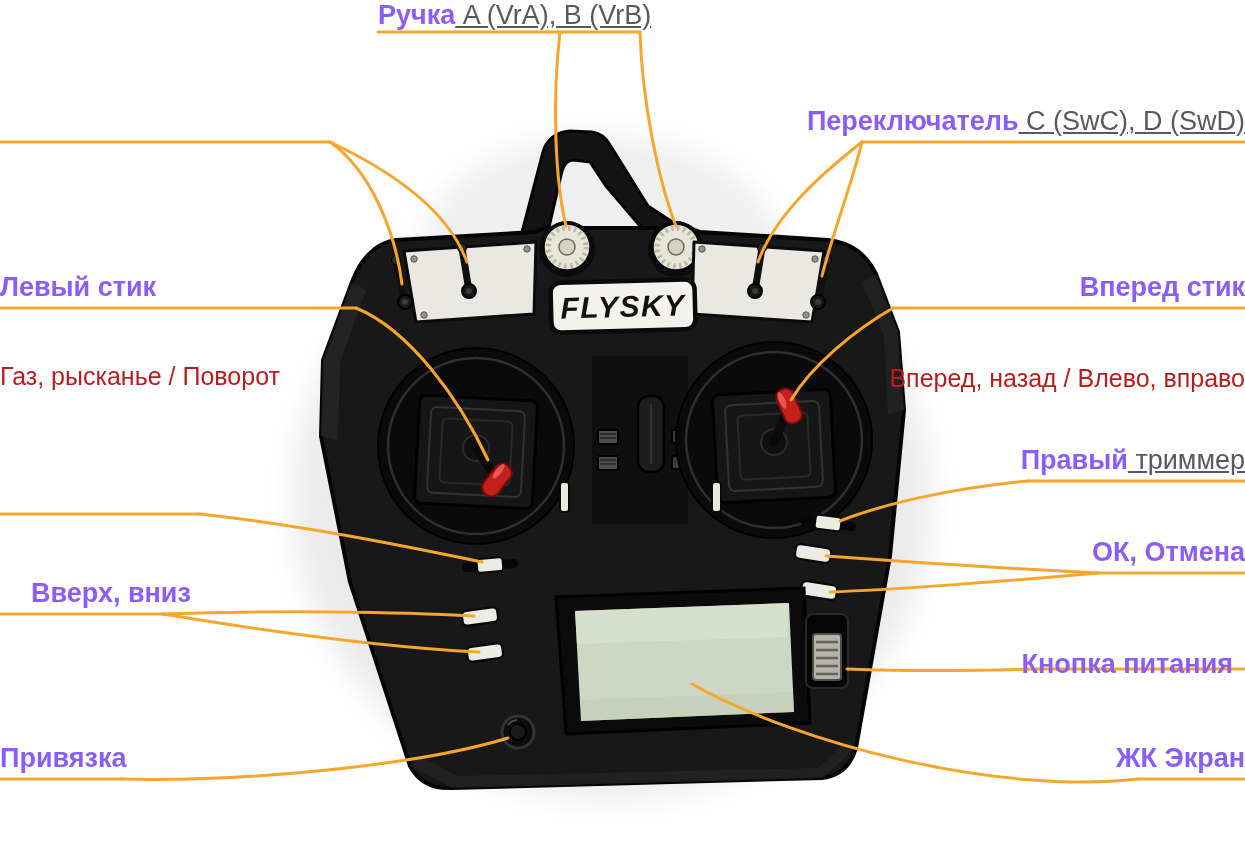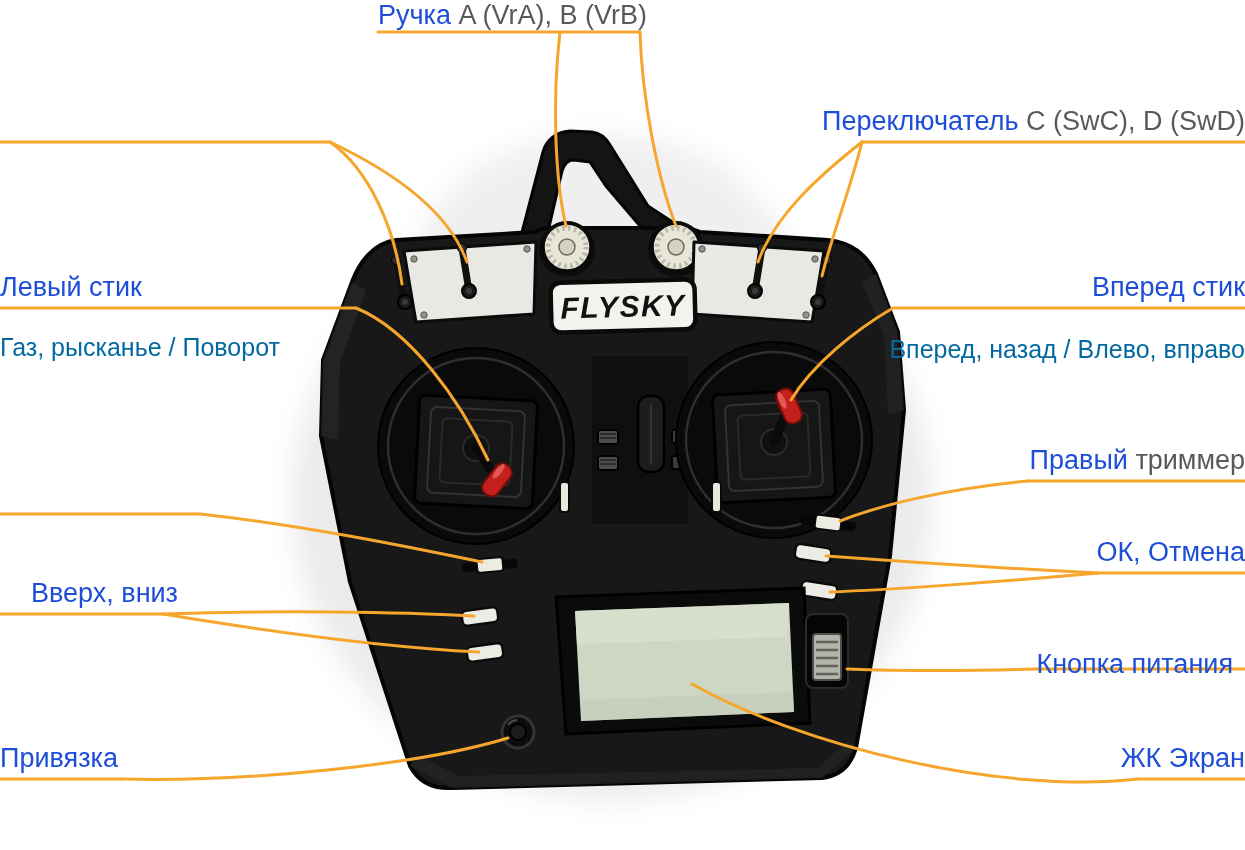--- a/index.html
+++ b/index.html
@@ -11,30 +11,31 @@
     font-family:"Liberation Sans", sans-serif;
   }
   .art { position:absolute; left:0; top:0; width:1245px; height:850px; }
   .lbl {
     position:absolute;
     font-size:27px;
     line-height:31px;
     white-space:nowrap;
     color:#231f20;
   }
-  .lbl .b { font-weight:normal; color:#1d4ed8; }
-  .lbl .r { font-weight:normal; color:#58595b; }
+  .lbl .b { font-weight:bold; color:#8b5cf6; }
+  .lbl .r { font-weight:normal; color:#58595b;text-decoration:underline; }
   .lbl.right { text-align:right; }
   .sub {
     position:absolute;
     font-size:25px;
     line-height:29px;
     white-space:nowrap;
-    color:#0369a1;
+    color:#b91c1c;
     font-weight:normal;
+    margin-top:29px;
   }
 </style>
 </head>
 <body>
 
 <div class="canvas">
 
   <svg class="art" viewBox="0 0 1245 850">
     <defs>
       <filter id="soft" x="-30%" y="-30%" width="160%" height="160%">

